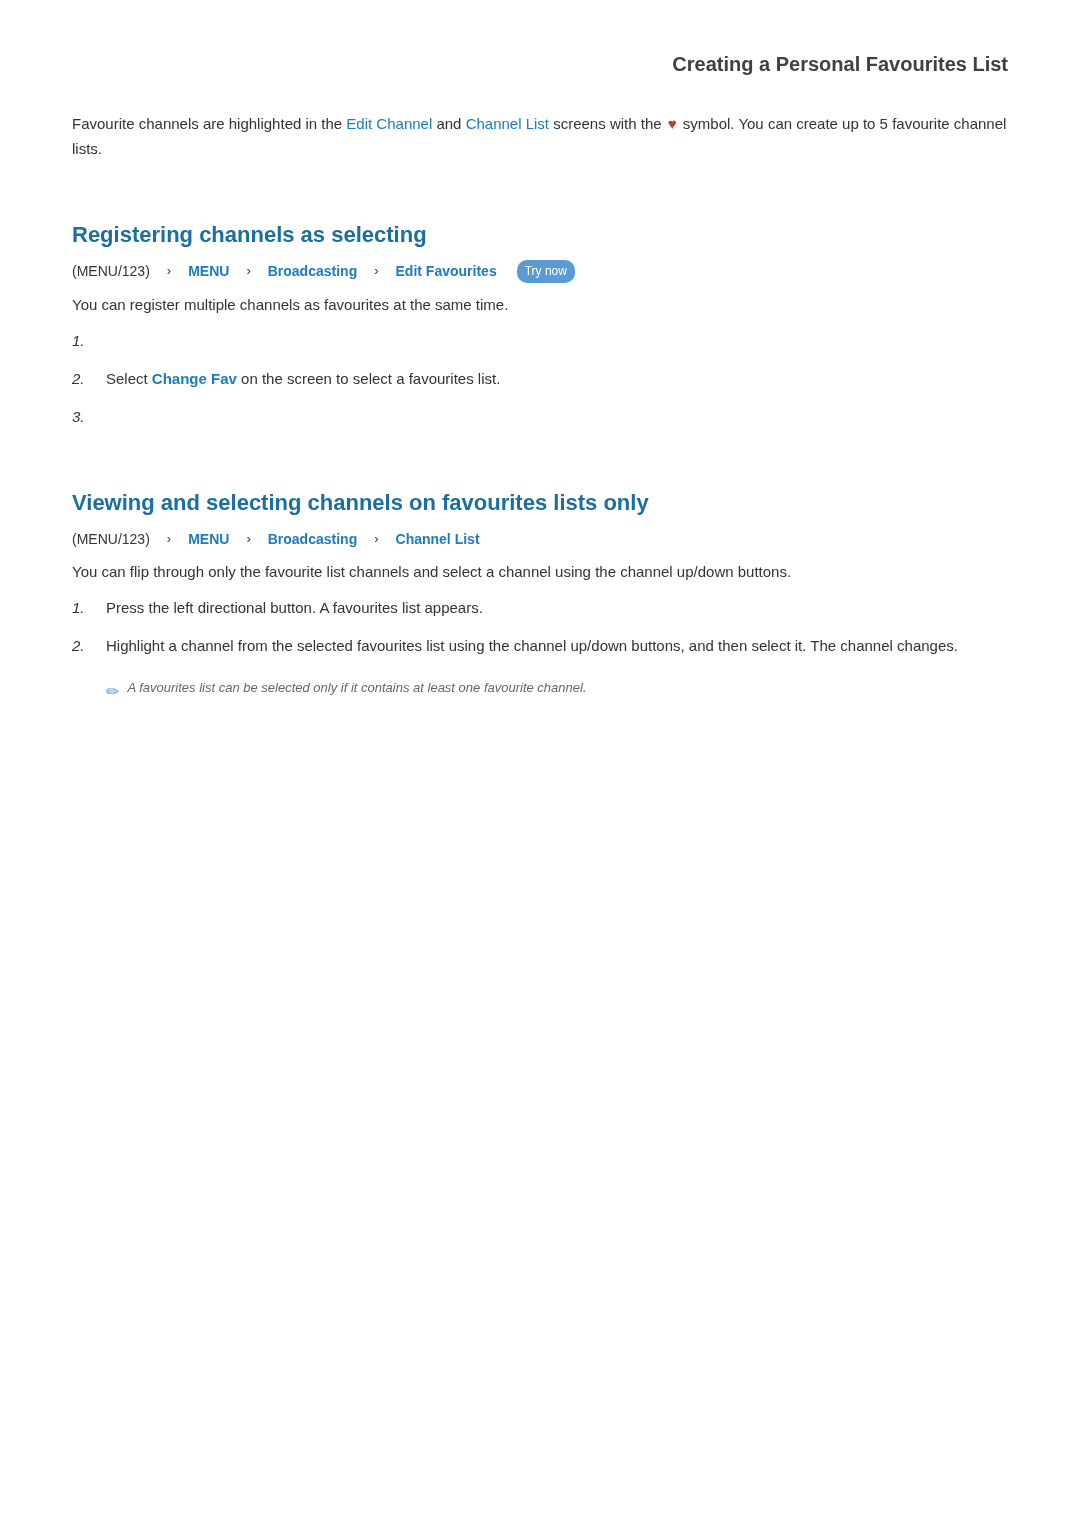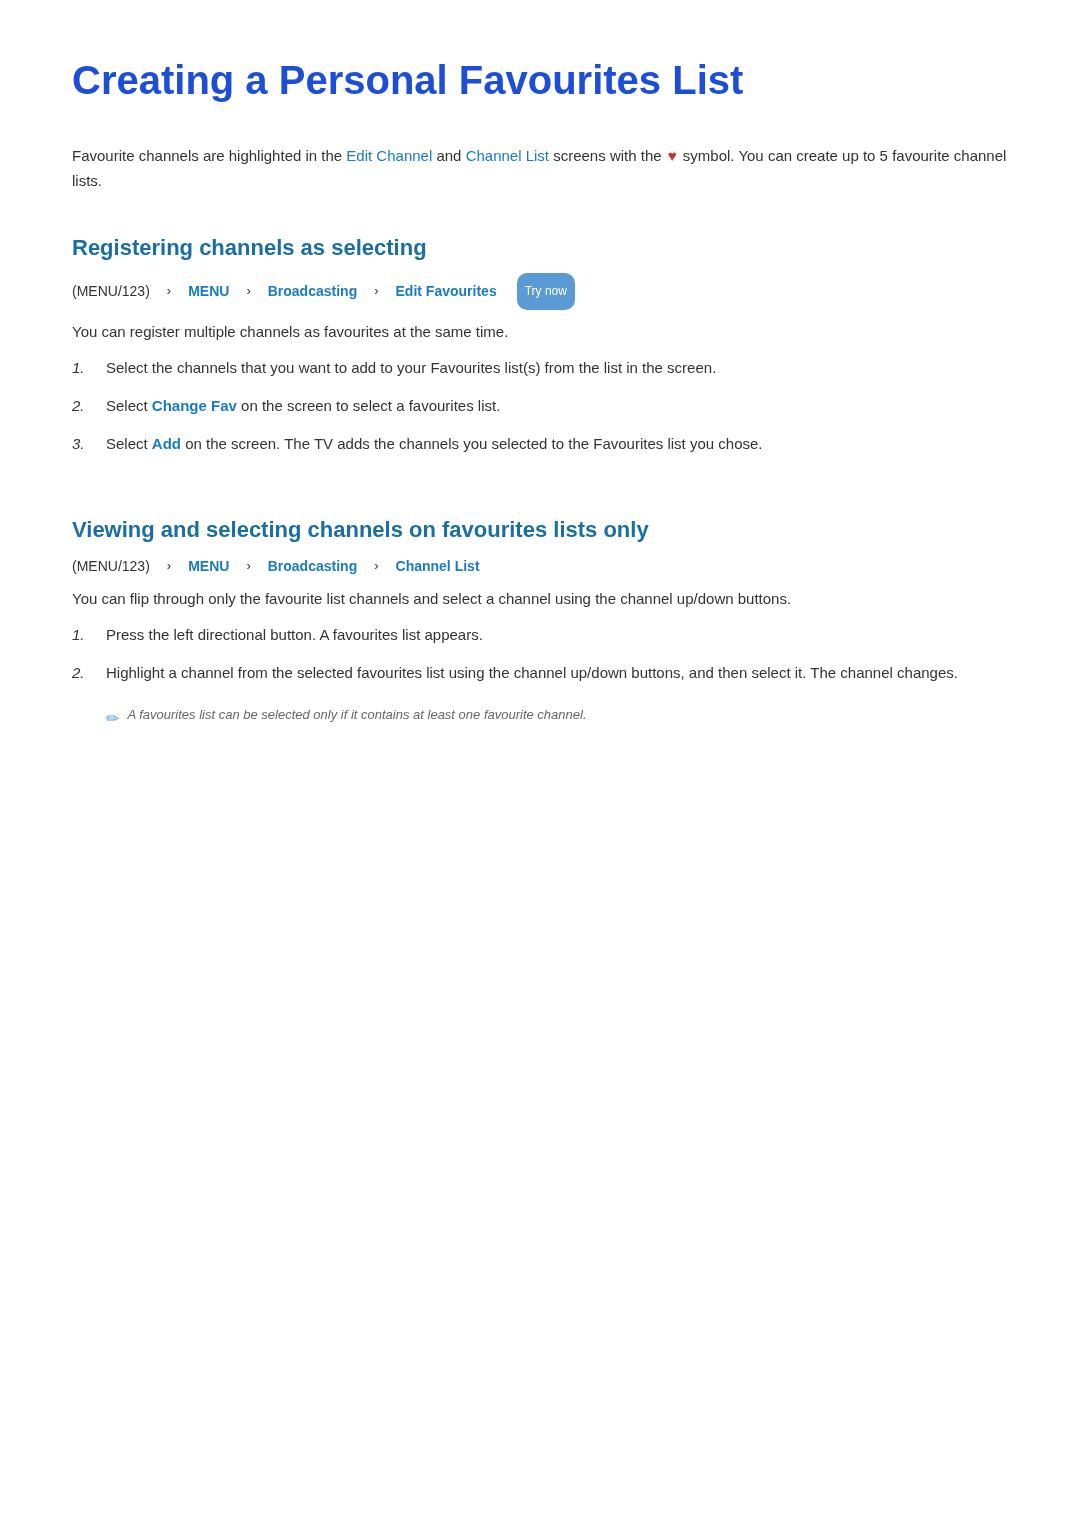--- a/index.html
+++ b/index.html
@@ -13,31 +13,32 @@
       font-family: 'Arial', sans-serif;
       font-size: 15px;
       color: #333333;
       width: 1080px;
       min-height: 1527px;
       padding: 48px 72px 80px 72px;
       line-height: 1.6;
     }
 
     .page-title {
-      font-size: 40px;
-      font-weight: 600;
-      color: #1d4ed8;
+      font-size: 20px;
+      font-weight: 600;
+      color: #404040;
       margin-bottom: 32px;
       padding-bottom: 0;
+      text-align: right;
     }
 
     .intro-paragraph {
       font-size: 15px;
       color: #333;
-      margin-bottom: 36px;
+      margin-bottom: 55px;
       line-height: 1.65;
     }
 
     .link-blue {
       color: #1a7cbf;
       text-decoration: none;
     }
 
     .heart-icon {
       color: #c0392b;
@@ -78,21 +79,21 @@
       color: #333;
       margin: 0 3px;
       font-size: 13px;
     }
 
     .try-now-badge {
       display: inline-block;
       background-color: #5b9bd5;
       color: #ffffff;
       font-size: 12px;
-      padding: 9px 8px;
+      padding: 2px 8px;
       border-radius: 10px;
       margin-left: 6px;
       font-weight: 500;
       vertical-align: middle;
     }
 
     .section-intro {
       font-size: 15px;
       color: #333;
       margin-bottom: 12px;
@@ -182,33 +183,29 @@
   <span class="breadcrumb-arrow">›</span>
   <span class="breadcrumb-link">Edit Favourites</span>
   <span class="try-now-badge">Try now</span>
 </div>
 
 <p class="section-intro">You can register multiple channels as favourites at the same time.</p>
 
 <ol class="ordered-list">
   <li>
     <span class="list-number">1.</span>
-    <span>Select the channels that you want to add to your Favourites list(s) from the list in the screen.</span>
   </li>
   <li>
     <span class="list-number">2.</span>
     <span>
       <span>Select </span><a class="inline-link">Change Fav</a><span> on the screen to select a favourites list.</span>
     </span>
   </li>
   <li>
     <span class="list-number">3.</span>
-    <span>
-      <span>Select </span><a class="inline-link">Add</a><span> on the screen. The TV adds the channels you selected to the Favourites list you chose.</span>
-    </span>
   </li>
 </ol>
 
 <hr class="section-divider">
 
 <h2 class="section-title">Viewing and selecting channels on favourites lists only</h2>
 
 <div class="breadcrumb">
   <span class="breadcrumb-text">(MENU/123)</span>
   <span class="breadcrumb-arrow">›</span>

